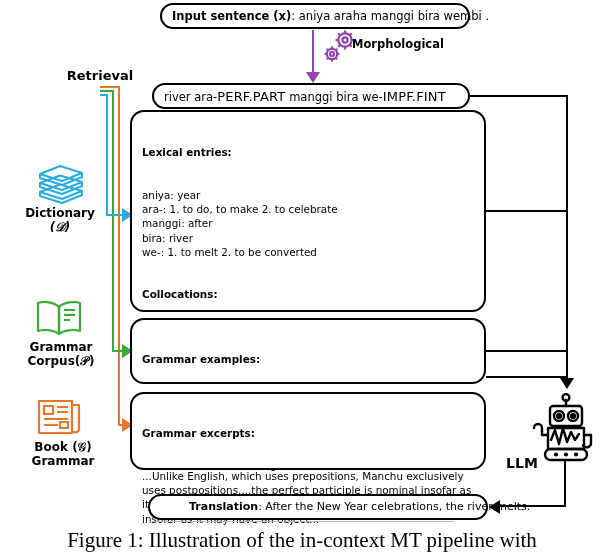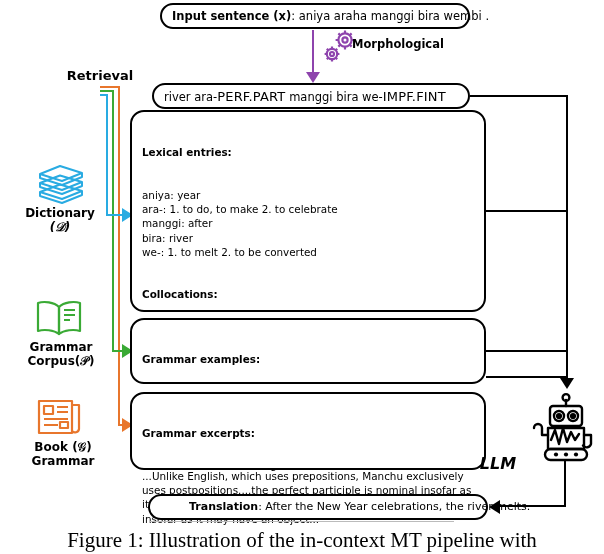--- a/index.html
+++ b/index.html
@@ -58,21 +58,21 @@
 
   
   #translation-box{left:148px;top:494px;width:340px;height:26px;border-radius:13px;}
   #translation-text{left:160px;top:500px;font-size:11px;margin-left:29px;}
 
   
   #retrieval-label{left:40px;top:68px;width:120px;font-size:13px;}
   #dict-label{left:5px;top:206px;width:110px;font-size:12px;}
   #corpus-label{left:2px;top:340px;width:118px;font-size:12px;}
   #grammar-label{left:8px;top:440px;width:110px;font-size:12px;}
-  #llm-label{left:478px;top:455px;width:40px;font-size:16px;font-style:italic;}
+  #llm-label{left:502px;top:455px;width:40px;font-size:14px;}
   #morph-label{left:352px;top:38px;width:130px;font-size:11.5px;text-align:left;}
 
   
   #caption{position:absolute;left:0;top:528px;width:604px;text-align:center;
            font-family:"Liberation Serif","DejaVu Serif",serif;font-size:21px;
            white-space:nowrap;}
   #rule{position:absolute;left:150px;top:521px;width:304px;height:1px;background:#bbb;}
 
   .icon{position:absolute;}
 </style>

